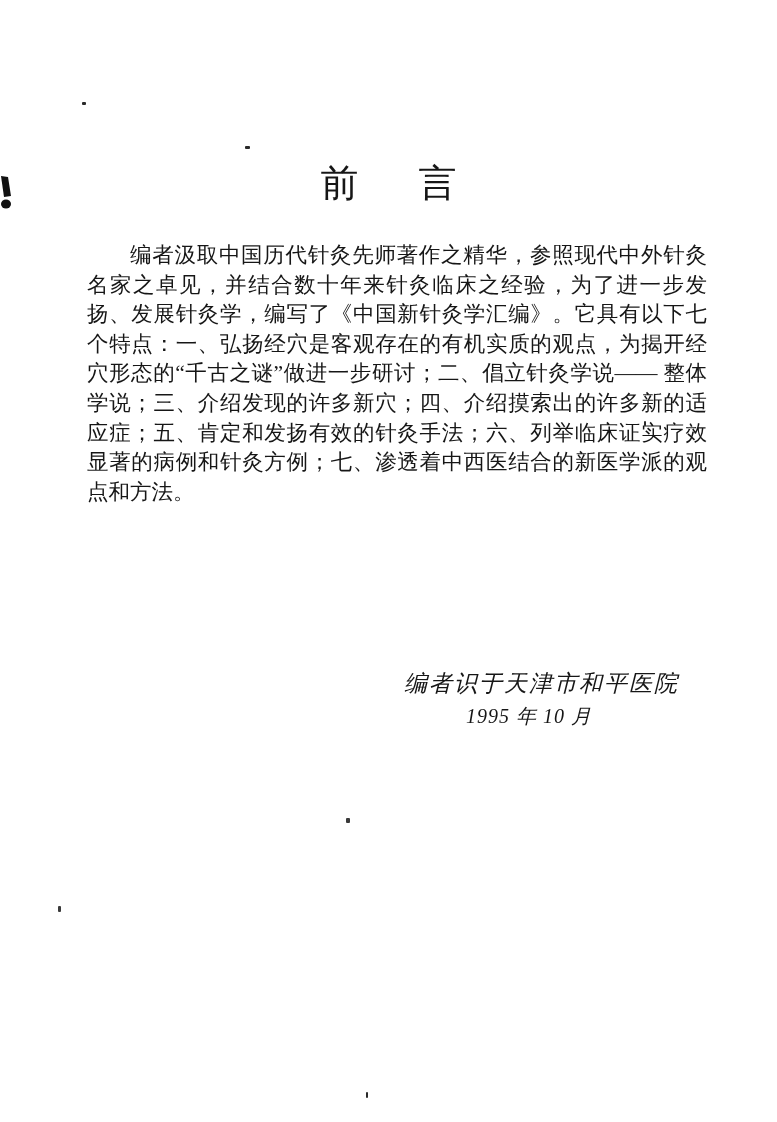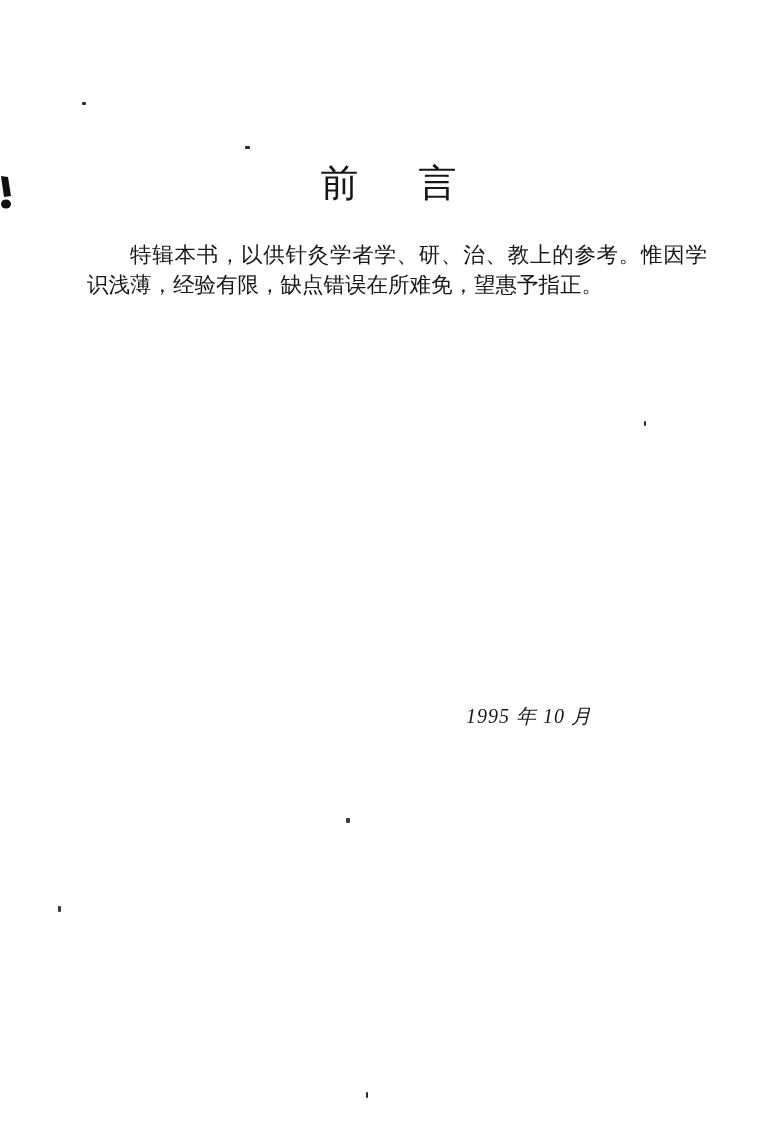--- a/index.html
+++ b/index.html
@@ -100,19 +100,20 @@
   <div class="speck s4"></div>
   <div class="speck s5"></div>
   <div class="speck s6"></div>
 
   <div class="title">
     <span>前</span>
     <span>言</span>
   </div>
 
   <div class="body-text">
-    <p>特辑本书，以供针灸学者学、研、治、教上的参考。惟因学识浅薄，经验有限，缺点错误在所难免，望惠予指正。</p>
+    <p>编者汲取中国历代针灸先师著作之精华，参照现代中外针灸名家之卓见，并结合数十年来针灸临床之经验，为了进一步发扬、发展针灸学，编写了《中国新针灸学汇编》。它具有以下七个特点：一、弘扬经穴是客观存在的有机实质的观点，为揭开经穴形态的“千古之谜”做进一步研讨；二、倡立针灸学说—— 整体学说；三、介绍发现的许多新穴；四、介绍摸索出的许多新的适应症；五、肯定和发扬有效的针灸手法；六、列举临床证实疗效显著的病例和针灸方例；七、渗透着中西医结合的新医学派的观点和方法。</p>
   </div>
 
+  <div class="signature">编者识于天津市和平医院</div>
 
   <div class="date">1995 年 10 月</div>
 
 </div>
 
 </body></html>

